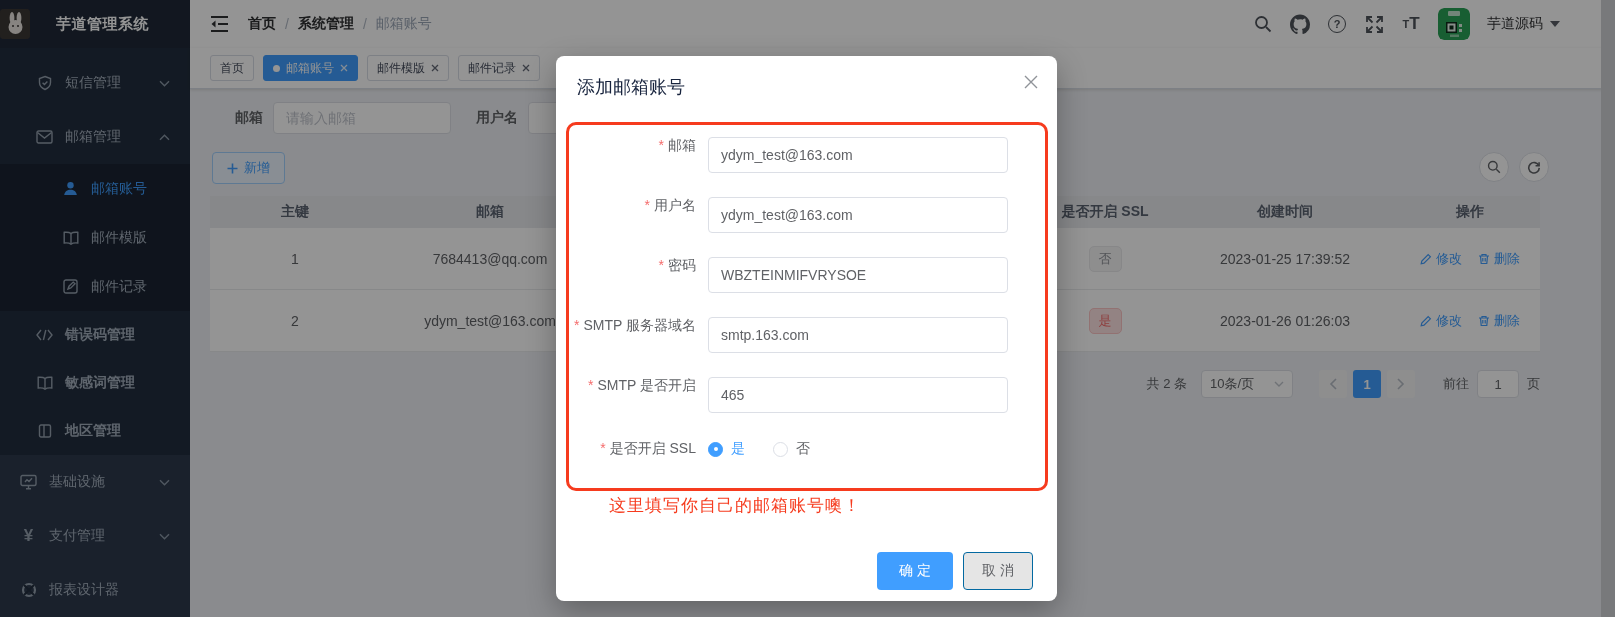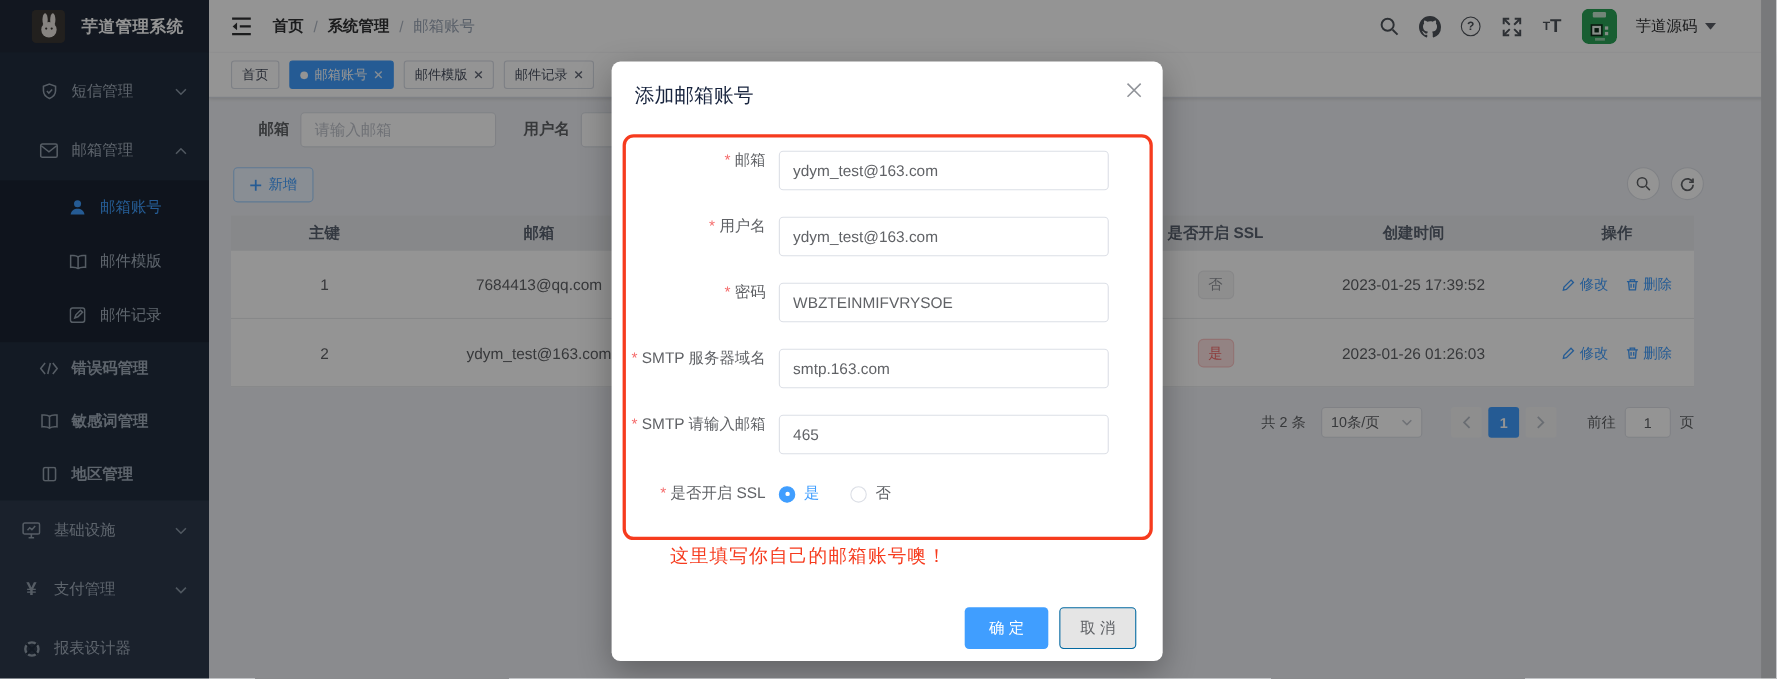--- a/index.html
+++ b/index.html
@@ -2,21 +2,21 @@
 <html><head>
 <meta charset="utf-8">
 <style>
   * { margin:0; padding:0; box-sizing:border-box; }
   html,body { width:1615px; height:617px; }
   body { font-family:"Liberation Sans","DejaVu Sans",sans-serif; }
   .page { position:relative; width:1615px; height:617px; overflow:hidden; background:#eef0f4; }
 
   
   .sidebar { position:absolute; left:0; top:0; width:190px; height:617px; background:#2d3a4d; z-index:1; }
-  .logo-bar { height:48px; display:flex; align-items:center; gap:15px; padding-left:29px; background:#1f2937; }
+  .logo-bar { height:48px; display:flex; align-items:center; gap:26px; background:#1f2937; }
   .logo-img { width:30px; height:30px; border-radius:4px; background:#3b3734; display:flex; align-items:center; justify-content:center; overflow:hidden; }
   .logo-title { color:#ffffff; font-size:15px; font-weight:bold; letter-spacing:.5px; }
   .menu { position:absolute; top:48px; left:0; right:0; bottom:0; }
   .blk-l1 { background:#222e3e; padding-top:8px; }
   .blk-l2 { background:#1a2432; }
   .mi { display:flex; align-items:center; color:#a3aebc; font-size:14px; cursor:pointer; }
   .mi .ic { width:17px; height:17px; margin-right:12px; flex:0 0 auto; display:flex; align-items:center; justify-content:center; color:#94a0ae; }
   .mi .chev { margin-left:auto; margin-right:20px; color:#8a97a6; }
   .h54 { height:54px; } .h49 { height:49px; } .h48 { height:48px;font-weight:bold; }
   .p0 { padding-left:20px; } .p1 { padding-left:36px; } .p2 { padding-left:62px; }
@@ -475,21 +475,21 @@
     </div>
     <div class="frow" style="top:201px;">
       <span class="flabel"><span class="req">*</span><span>密码</span></span>
       <input class="finput" type="text" value="WBZTEINMIFVRYSOE" style="">
     </div>
     <div class="frow" style="top:261px;">
       <span class="flabel"><span class="req">*</span><span>SMTP 服务器域名</span></span>
       <input class="finput" type="text" value="smtp.163.com" style="">
     </div>
     <div class="frow" style="top:321px;">
-      <span class="flabel"><span class="req">*</span><span>SMTP 请输入邮箱</span></span>
+      <span class="flabel"><span class="req">*</span><span>SMTP 是否开启</span></span>
       <input class="finput" type="text" value="465" style="">
     </div>
     <div class="frow" style="top:384px;height:32px;">
       <span class="flabel"><span class="req">*</span><span>是否开启 SSL</span></span>
       <span class="radio-group">
         <span class="radio">
           <span class="rdot on"></span>
           <span class="rlabel-on">是</span>
         </span>
         <span class="radio">

